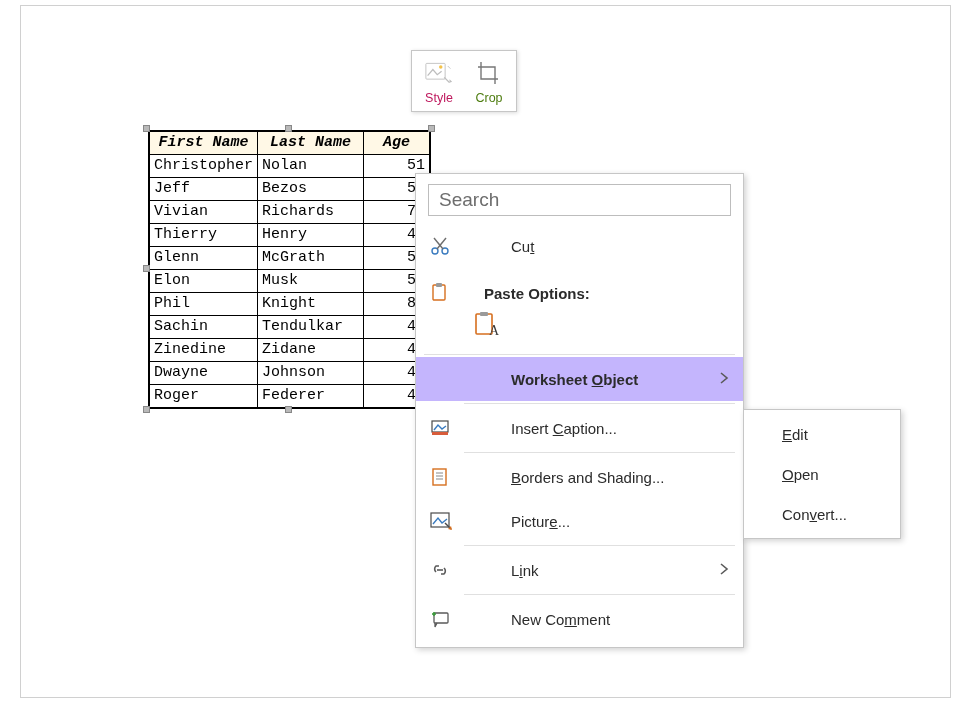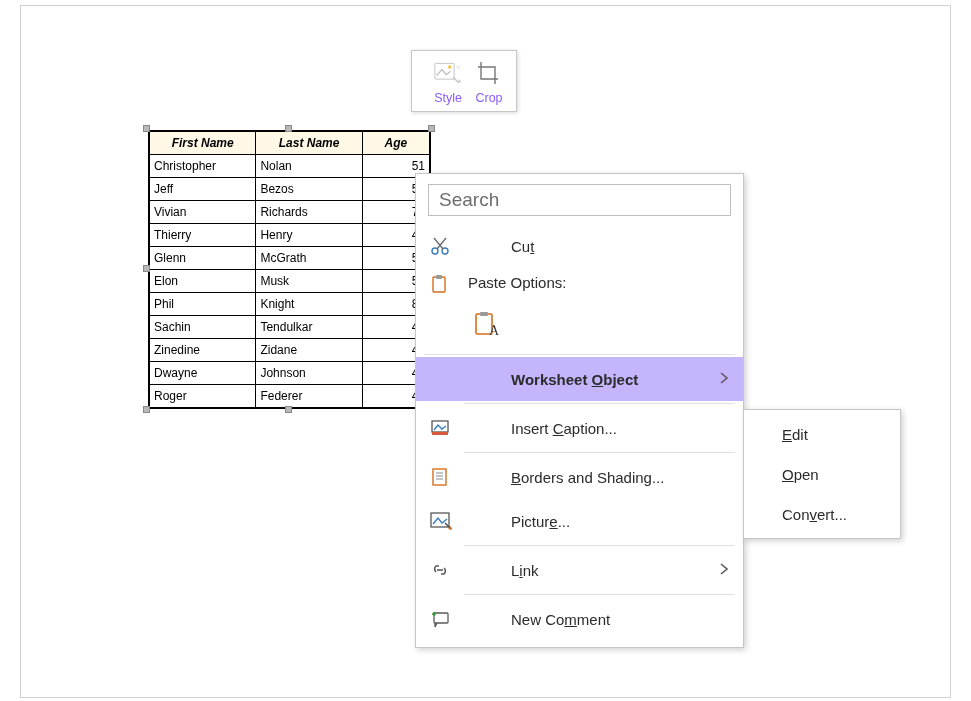--- a/index.html
+++ b/index.html
@@ -30,22 +30,22 @@
       position: absolute;
       left: 127px;
       top: 124px;
       width: 283px;
       border: 1px solid #000;
       background: #fff;
     }
     .sheet-table {
       border-collapse: collapse;
       width: 100%;
-      font-size: 12px;
-      font-family: Liberation Sans, sans-serif;
+      font-size: 15px;
+      font-family: Liberation Mono, monospace;
     }
     .sheet-table th, .sheet-table td {
       border: 1px solid #000;
       padding: 1px 4px;
       height: 22px;
       line-height: 20px;
       vertical-align: middle;
     }
     .sheet-table th {
       background: #fff8e6;
@@ -74,25 +74,25 @@
       box-shadow: 1px 1px 4px rgba(0,0,0,0.15);
       display: flex;
       padding: 4px 2px 2px 2px;
     }
     .mini-btn {
       display: flex;
       flex-direction: column;
       align-items: center;
       width: 50px;
       padding: 4px 2px;
-      color: #8b5cf6;
+      color: #4d7c0f;
       font-size: 12.5px;
       cursor: default;
     }
-    .mini-btn.disabled { color: #8b5cf6; align-items: flex-end; }
+    .mini-btn.disabled { color: #be185d; }
     .mini-btn .ic {
       width: 28px; height: 28px;
       margin-bottom: 4px;
       display: flex; align-items: center; justify-content: center;
     }
 
     
     .ctx-menu {
       position: absolute;
       left: 415px;
@@ -135,24 +135,25 @@
     }
     .ctx-item .label {
       flex: 1;
     }
     .ctx-item .arrow {
       color: #5a5a5a;
       font-size: 14px;
     }
     .ctx-group-label {
       display: flex;
-      align-items: flex-start;
+      align-items: flex-end;
       padding: 6px 14px 2px 14px;
-      font-weight: 400;
+      font-weight: 700;
       height: 36px;
+      gap: 16px;
     }
     .ctx-group-label .slot-icon {
       width: 38px;
       display: flex; align-items: center; justify-content: flex-start;
     }
     .paste-icons {
       padding: 2px 14px 10px 52px;
       display: flex;
     }
     .paste-opt {

